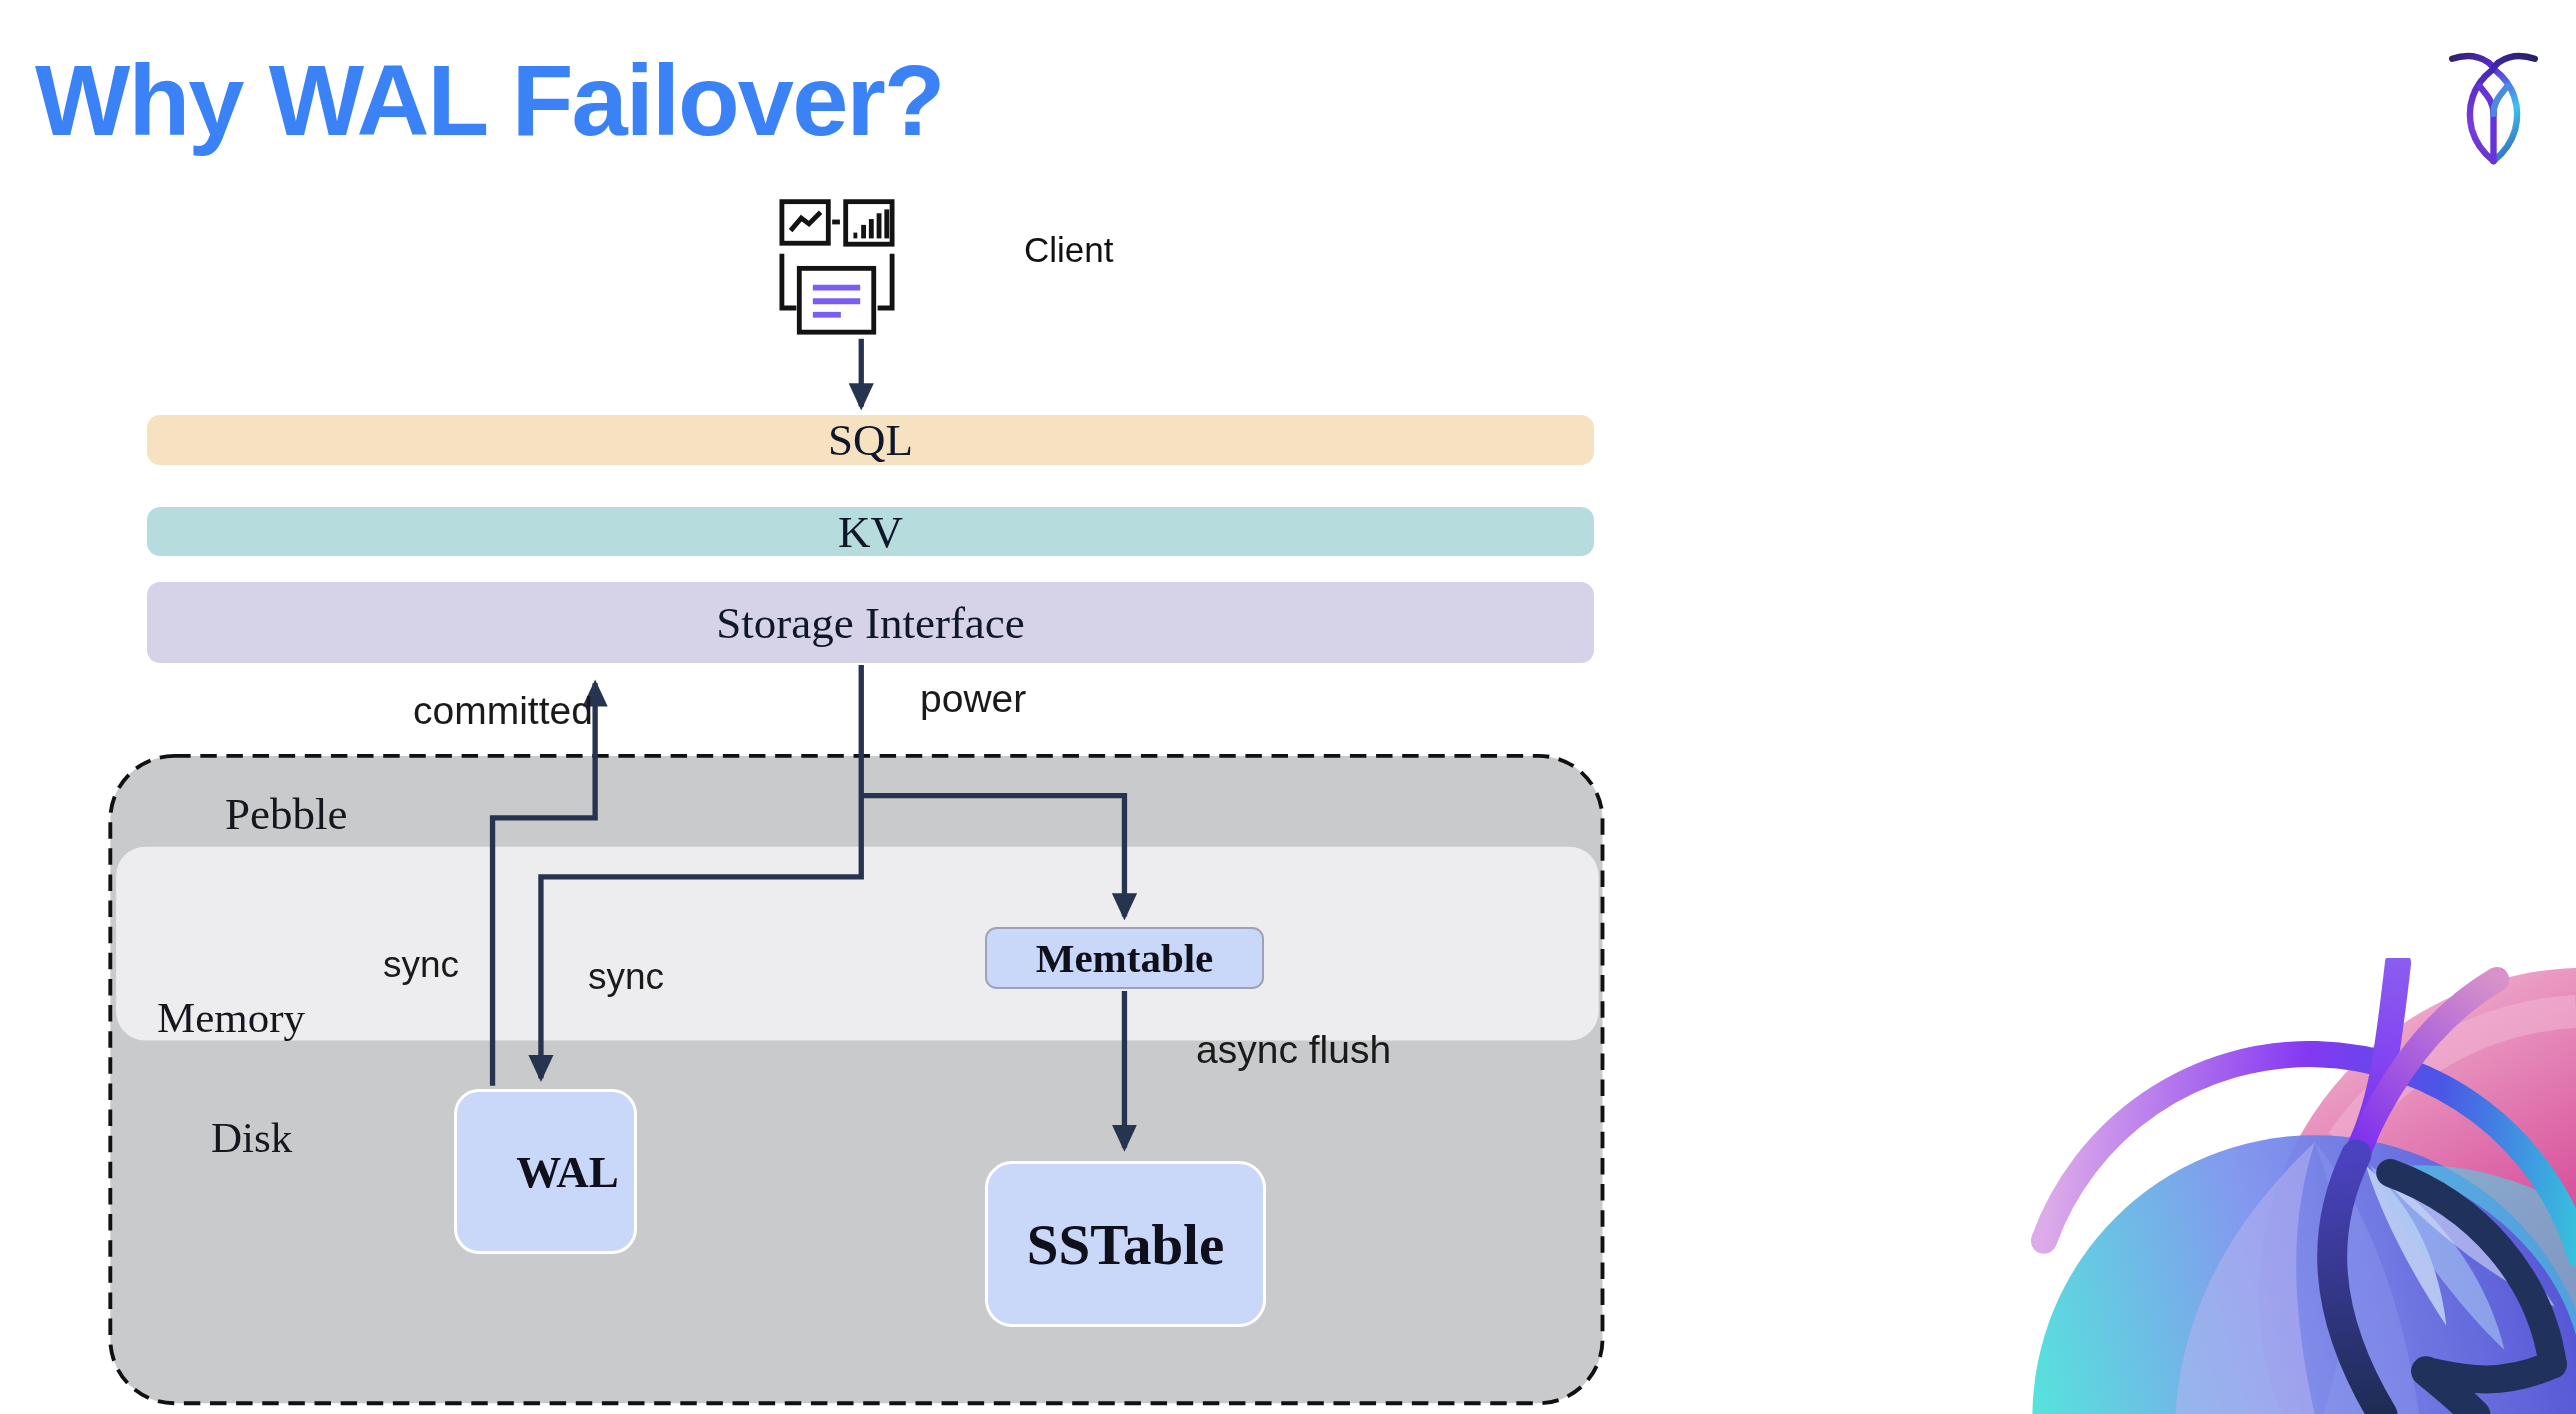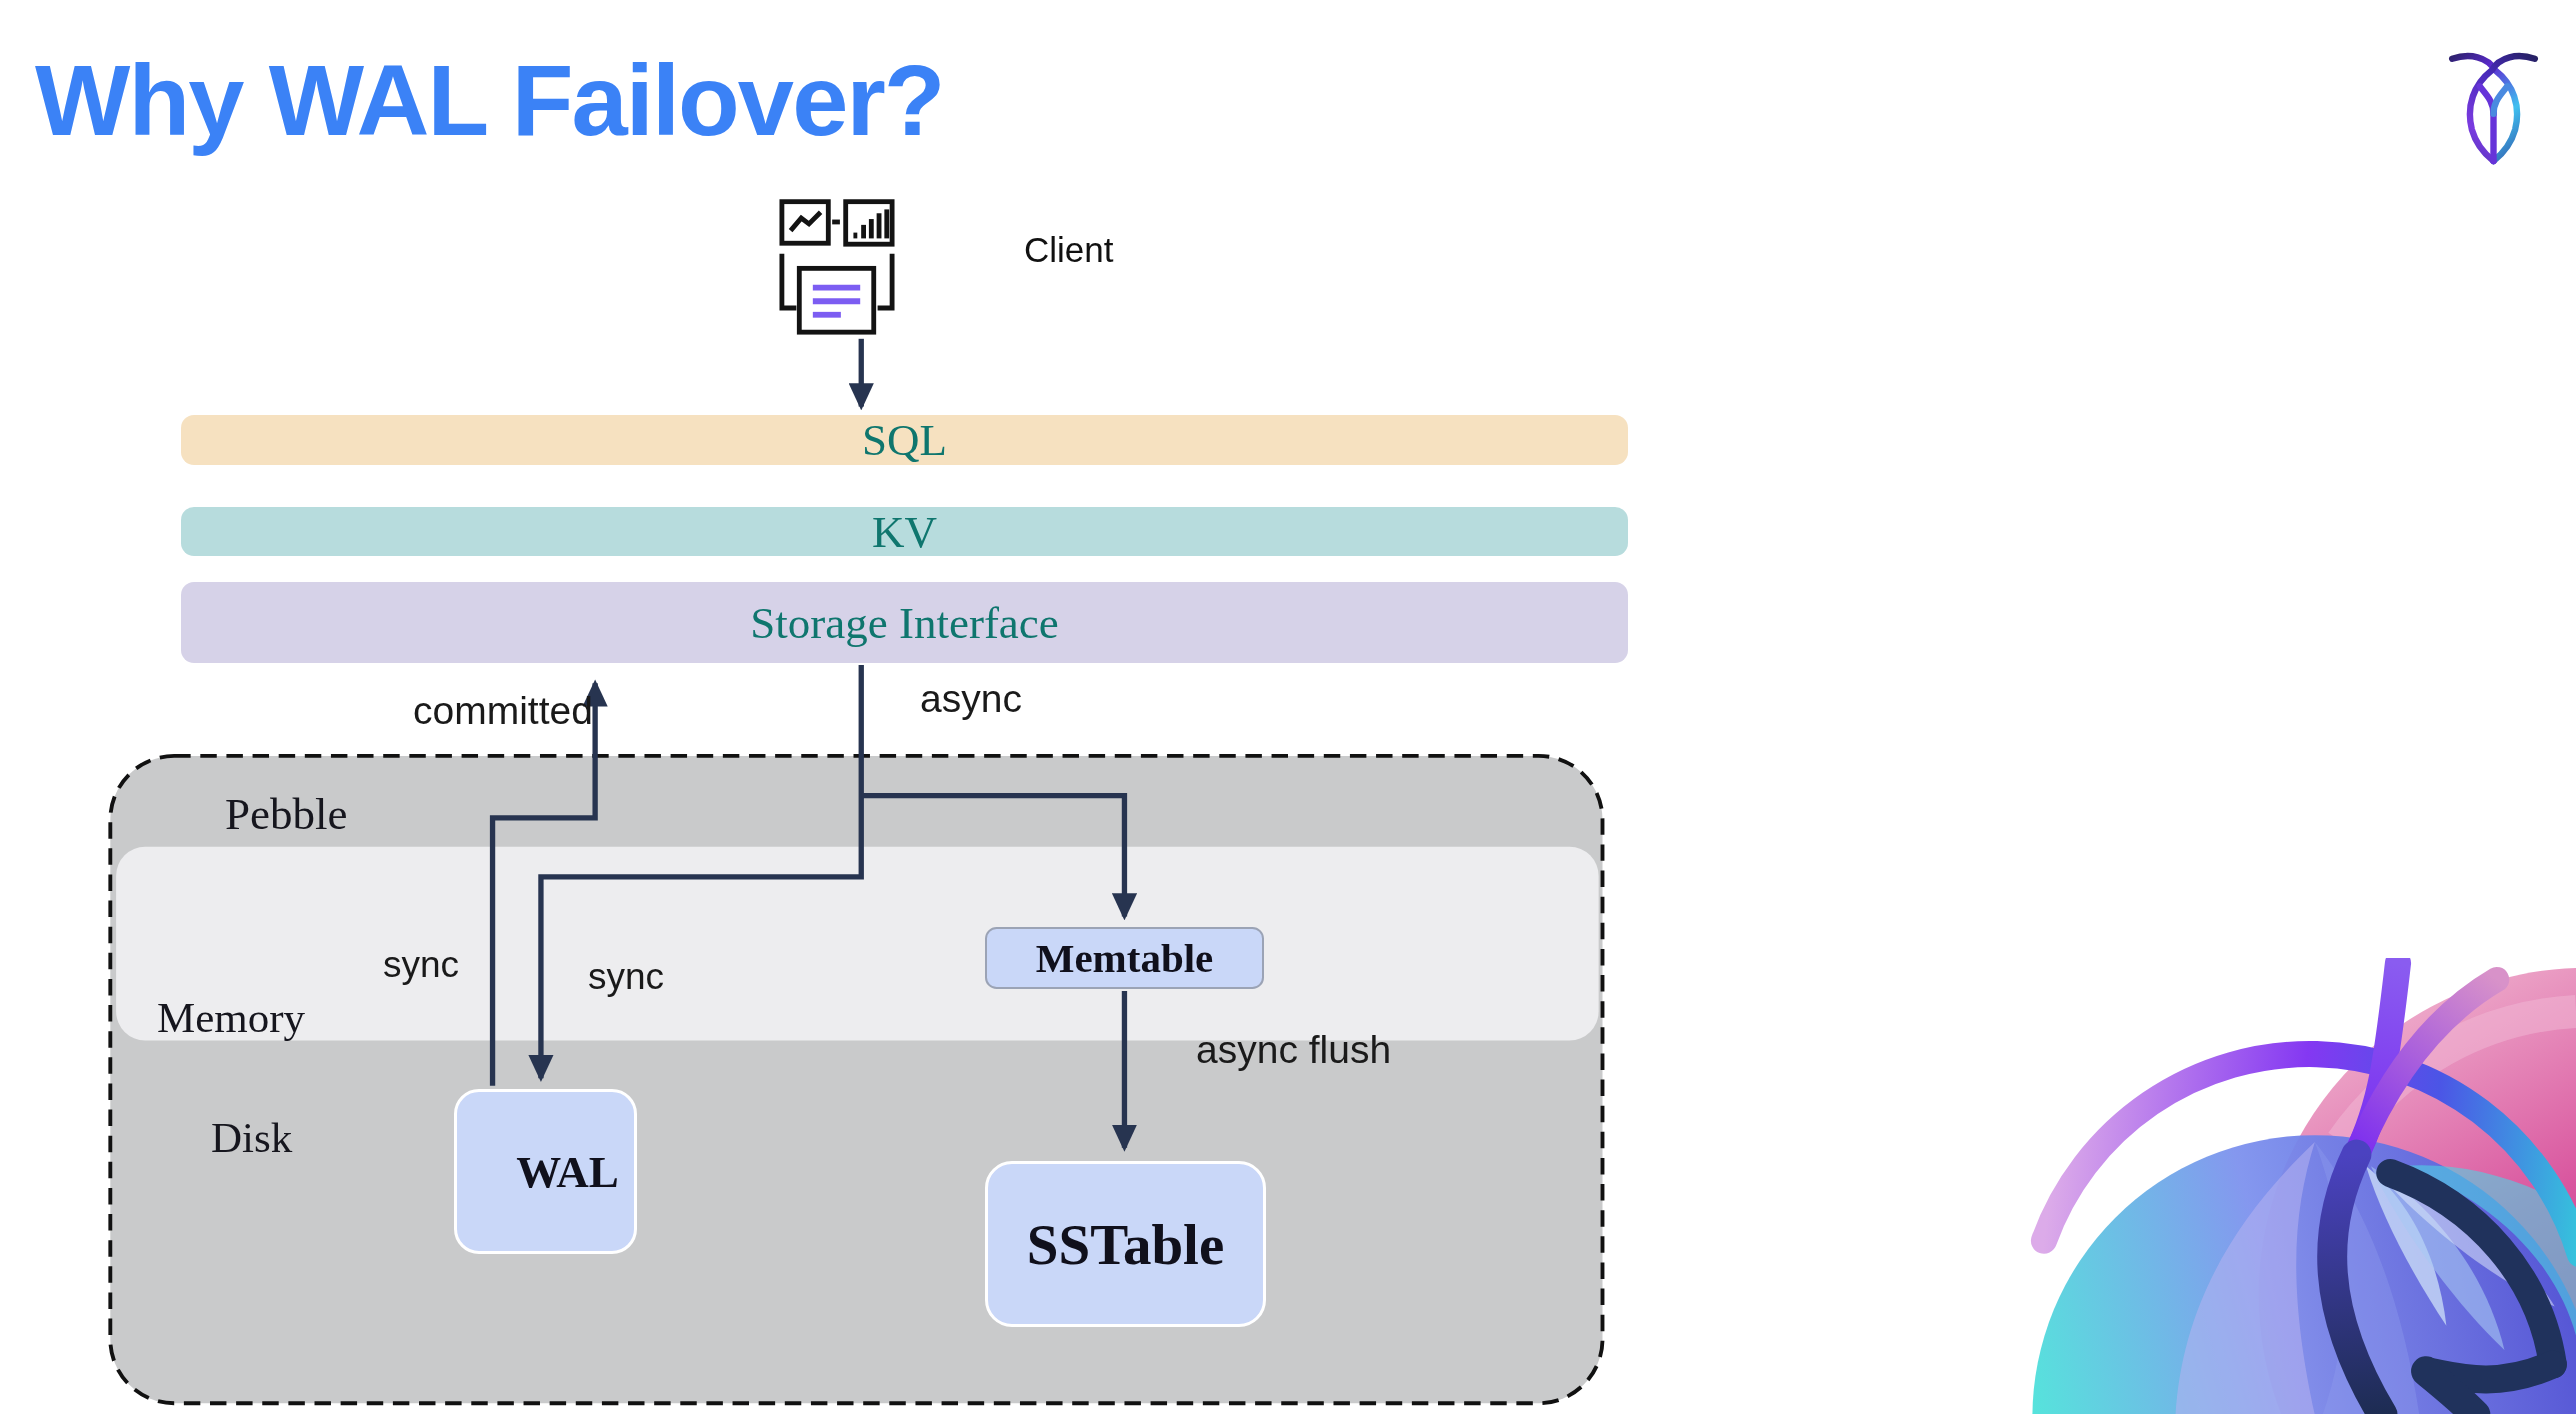--- a/index.html
+++ b/index.html
@@ -6,21 +6,21 @@
   .slide{position:relative;width:2576px;height:1415px;background:#ffffff;overflow:hidden;
          font-family:"Liberation Sans",sans-serif;}
   .abs{position:absolute;}
 
   
   .title{left:35px;top:43px;font-size:101px;font-weight:bold;color:#3b82f6;
          letter-spacing:-1.9px;font-family:"Liberation Sans",sans-serif;}
 
   
   .bar{left:147px;width:1447px;border-radius:13px;display:flex;align-items:center;justify-content:center;
-       font-family:"Liberation Serif",serif;font-size:45px;color:#0f766e;z-index:2;margin-left:34px;}
+       font-family:"Liberation Serif",serif;font-size:45px;color:#0f172a;z-index:2;}
   .bar-sql{top:415px;height:50px;background:#f6e1c0;}
   .bar-kv{top:507px;height:49px;background:#b7dcdd;}
   .bar-storage{top:582px;height:81px;background:#d6d2e8;}
 
   
   .serif-label{font-family:"Liberation Serif",serif;color:#16161e;z-index:2;}
   .lbl-pebble{left:225px;top:788px;font-size:45px;}
   .lbl-memory{left:157px;top:993px;font-size:43px;}
   .lbl-disk{left:211px;top:1113px;font-size:43px;}
 
@@ -171,21 +171,21 @@
     <span>WAL</span>
   </div>
   <div class="abs node node-memtable">
     <span>Memtable</span>
   </div>
   <div class="abs node node-sstable">
     <span>SSTable</span>
   </div>
 
   <div class="abs edge-label lbl-committed">committed</div>
-  <div class="abs edge-label lbl-commit">async</div>
+  <div class="abs edge-label lbl-commit">power</div>
   <div class="abs edge-label lbl-sync1">sync</div>
   <div class="abs edge-label lbl-sync2">sync</div>
   <div class="abs edge-label lbl-async">async flush</div>
 
   <svg class="abs svg-layer" width="2576" height="1415" viewBox="0 0 2662 1462">
     <defs>
       <marker id="ah" markerUnits="userSpaceOnUse" markerWidth="28" markerHeight="26" refX="24" refY="13" orient="auto">
         <path d="M0,0 L28,13 L0,26 Z" fill="#273450"></path>
       </marker>
     </defs>

